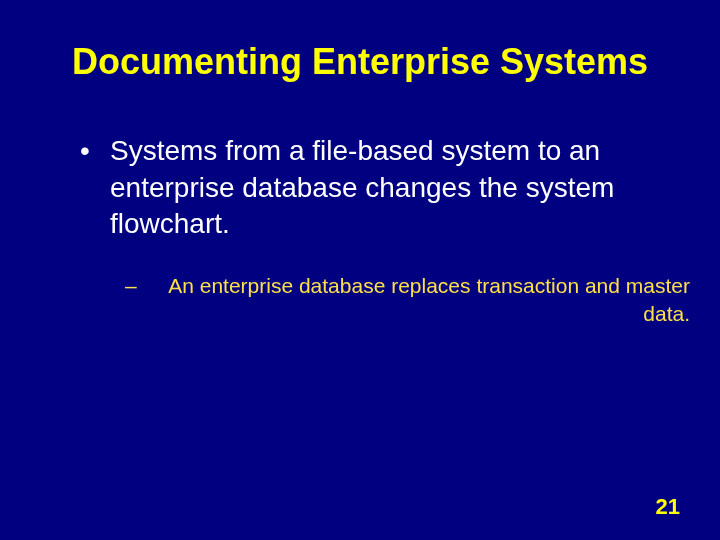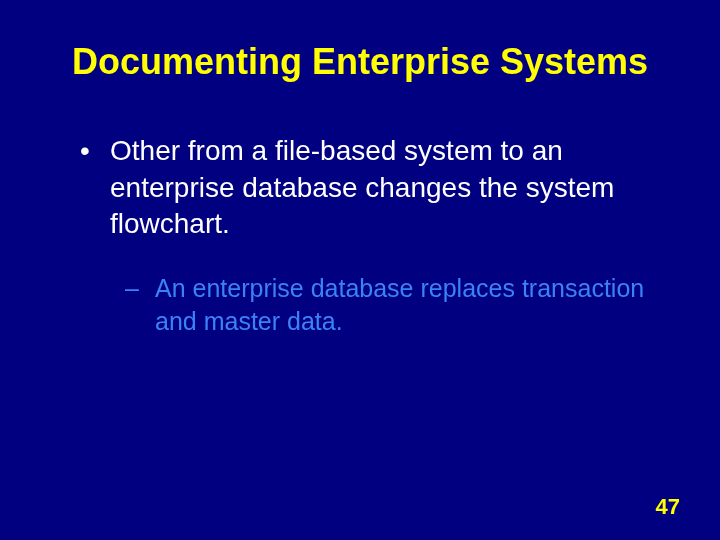--- a/index.html
+++ b/index.html
@@ -35,27 +35,28 @@
       position: relative;
       padding-left: 30px;
     }
     .bullet-main::before {
       content: "•";
       position: absolute;
       left: 0;
       top: 0;
     }
     .sub-bullet {
-      color: #3b82f6;
-      font-size: 25px;
+      color: #fde047;
+      font-size: 21px;
       line-height: 1.3;
       margin-left: 95px;
       margin-bottom: 25px;
       position: relative;
       padding-left: 30px;
+      text-align: right;
     }
     .sub-bullet::before {
       content: "–";
       position: absolute;
       left: 0;
       top: 0;
     }
     .page-number {
       position: absolute;
       bottom: 20px;
@@ -64,19 +65,19 @@
       font-size: 22px;
       font-weight: bold;
     }
   </style>
 </head>
 <body>
 
 <div class="slide">
   <h1 class="title">Documenting Enterprise Systems</h1>
 
-  <div class="bullet-main">Other from a file-based system to an enterprise database changes the system flowchart.</div>
+  <div class="bullet-main">Systems from a file-based system to an enterprise database changes the system flowchart.</div>
 
   <div class="sub-bullet">An enterprise database replaces transaction and master data.</div>
 
 
-  <div class="page-number">47</div>
+  <div class="page-number">21</div>
 </div>
 
 </body></html>

